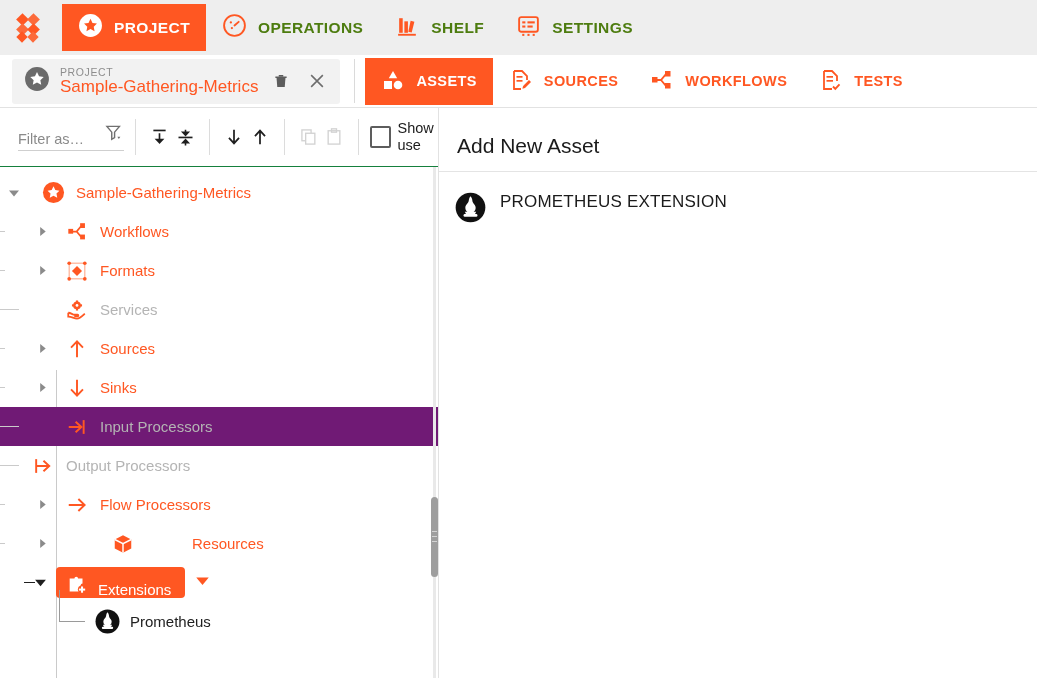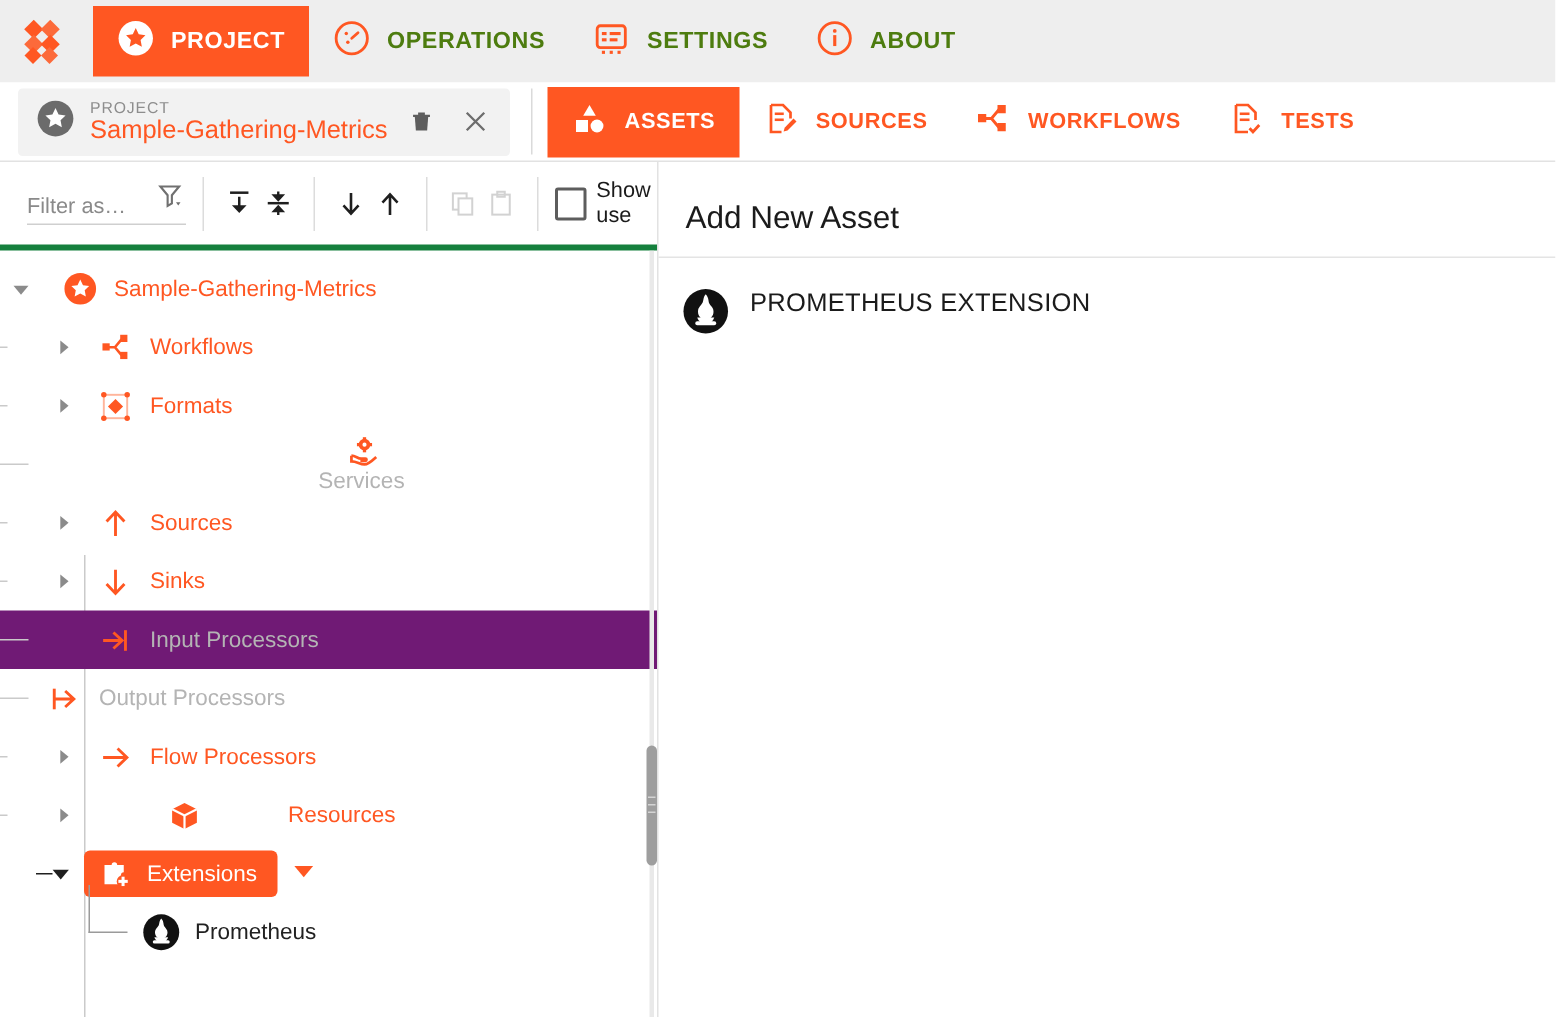--- a/index.html
+++ b/index.html
@@ -45,21 +45,21 @@
     white-space: nowrap;
   }
   .assettab.active { background: #ff5722; color: #ffffff; }
 
   
   .body { flex: 1 1 auto; display: flex; min-height: 0; }
   .leftpane { width: 439px; display: flex; flex-direction: column; border-right: 1px solid #e2e2e2; position: relative; }
 
   
   .toolbar { height: 59px; flex: 0 0 59px; display: flex; align-items: center;
-             border-bottom: 4px solid #15803d; padding-left: 18px; }
+             border-bottom: 1px solid #15803d; padding-left: 18px; }
   .filter-wrap { display: flex; align-items: flex-end; gap: 6px; border-bottom: 1px solid #cfcfcf;
                  padding-bottom: 3px; width: 112px; }
   .filter-input { border: none; outline: none; font-size: 14.5px; color: #6b6b6b;
                   background: transparent; width: 80px; font-family: "Liberation Sans", sans-serif; }
   .filter-input::placeholder { color: #8a8a8a; }
   .tb-sep { width: 1px; height: 36px; background: #dcdcdc; margin: 0 11px; }
   .tb-btn { width: 28px; height: 30px; display: flex; align-items: center; justify-content: center; cursor: pointer; }
   .tb-btn.disabled { cursor: default; }
   .chk-box { width: 22px; height: 22px; border: 2px solid #5d5d5d; border-radius: 2px; cursor: pointer; }
   .chk-label { font-size: 14.5px; color: #1b1b1b; line-height: 17px; width: 44px; margin-left: 7px; cursor: pointer; }
@@ -67,21 +67,21 @@
   
   .tree { flex: 1 1 auto; position: relative; overflow: hidden; padding-top: 6px; }
   .row { height: 39px; display: flex; align-items: center; position: relative; cursor: pointer; }
   .row.hovered { background: #701a75; }
   .twisty { width: 16px; height: 16px; display: flex; align-items: center; justify-content: center; }
   .node-icon { width: 26px; height: 26px; display: flex; align-items: center; justify-content: center; }
   .node-label { font-size: 15px; color: #ff5722; margin-left: 10px; white-space: nowrap; }
   .node-label.muted { color: #b4b4b4; }
   .node-label.dark { color: #212121; }
   .sel-pill { background: #ff5722; border-radius: 4px; height: 31px; display: flex;
-              align-items: center; padding: 0 14px 0 8px; }
+              align-items: flex-end; padding: 0 14px 0 8px; }
   .sel-pill .node-label { color: #ffffff; margin-left: 8px; font-weight: normal; }
   .guide { position: absolute; background: #cacaca; }
 
   
   .scrolltrack { position: absolute; right: 2px; top: 0; bottom: 0; width: 3px; background: #e9e9e9; }
   .scrollthumb { position: absolute; right: 0; width: 7px; background: #9e9e9e; border-radius: 4px; }
   .grip { position: absolute; left: 1px; width: 5px; height: 1px; background: #d4d4d4; }
 
   
   .rightpane { flex: 1 1 auto; display: flex; flex-direction: column; background: #ffffff; }
@@ -124,47 +124,48 @@
         <svg width="25" height="25" viewBox="0 0 24 24">
           <circle cx="12" cy="12" r="10" fill="none" stroke="#ff5722" stroke-width="1.8"></circle>
           <path d="M12 12l4-3.5" stroke="#ff5722" stroke-width="1.8" stroke-linecap="round"></path>
           <circle cx="8.5" cy="9" r="1.1" fill="#ff5722"></circle>
           <circle cx="9.5" cy="14.5" r="1.1" fill="#ff5722"></circle>
         </svg>
       </span>
       <span class="lbl">OPERATIONS</span>
     </div>
 
+    <div class="topitem">
+      <span class="ico">
+        <svg width="25" height="25" viewBox="0 0 24 24">
+          <rect x="4" y="5" width="3.4" height="14" fill="#ff5722"></rect>
+          <rect x="9" y="8" width="3.4" height="11" fill="#ff5722"></rect>
+          <path d="M15 7.5l3.6 1-2.6 10.3-3.2-.9z" fill="#ff5722"></path>
+          <rect x="3" y="20" width="17" height="1.8" fill="#ff5722"></rect>
+        </svg>
+      </span>
+      <span class="lbl">SHELF</span>
+    </div>
 
     <div class="topitem">
       <span class="ico">
         <svg width="25" height="25" viewBox="0 0 24 24">
           <rect x="3" y="4" width="18" height="14" rx="2" fill="none" stroke="#ff5722" stroke-width="1.8"></rect>
           <rect x="6" y="8" width="3" height="2" fill="#ff5722"></rect>
           <rect x="11" y="8" width="7" height="2" fill="#ff5722"></rect>
           <rect x="6" y="12" width="3" height="2" fill="#ff5722"></rect>
           <rect x="11" y="12" width="5" height="2" fill="#ff5722"></rect>
           <rect x="6" y="20" width="2" height="2" fill="#ff5722"></rect>
           <rect x="11" y="20" width="2" height="2" fill="#ff5722"></rect>
           <rect x="16" y="20" width="2" height="2" fill="#ff5722"></rect>
         </svg>
       </span>
       <span class="lbl">SETTINGS</span>
     </div>
 
-    <div class="topitem">
-      <span class="ico">
-        <svg width="25" height="25" viewBox="0 0 24 24">
-          <circle cx="12" cy="12" r="10" fill="none" stroke="#ff5722" stroke-width="1.8"></circle>
-          <rect x="11" y="10" width="2" height="7" fill="#ff5722"></rect>
-          <circle cx="12" cy="7.3" r="1.2" fill="#ff5722"></circle>
-        </svg>
-      </span>
-      <span class="lbl">ABOUT</span>
-    </div>
   </div>
 
   <div class="tabbar">
 
     <div class="project-chip">
       <span>
         <svg width="26" height="26" viewBox="0 0 24 24">
           <circle cx="12" cy="12" r="11" fill="#6b6b6b"></circle>
           <path d="M12 5.5l1.9 4 4.3.6-3.1 3 .8 4.3-3.9-2.1-3.9 2.1.8-4.3-3.1-3 4.3-.6z" fill="#ffffff"></path>
         </svg>
@@ -356,21 +357,21 @@
               <circle cx="3.5" cy="3.5" r="2" fill="#ff5722"></circle>
                 <circle cx="20.5" cy="3.5" r="2" fill="#ff5722"></circle>
               <circle cx="3.5" cy="20.5" r="2" fill="#ff5722"></circle>
                 <circle cx="20.5" cy="20.5" r="2" fill="#ff5722"></circle>
             </svg>
           </span>
           <span class="node-label">Formats</span>
         </div>
 
 
-        <div class="row" style="padding-left:34px;flex-direction:column;">
+        <div class="row" style="padding-left:34px;">
           <div class="guide" style="left:-12px; top:19px; width:31px; height:1px;"></div>
           <span class="twisty"></span>
           <span class="node-icon" style="margin-left:14px;">
             <svg width="22" height="22" viewBox="0 0 24 24">
               <circle cx="12" cy="7" r="4.2" fill="#ff5722"></circle>
               <rect x="10.8" y="1.6" width="2.4" height="11" fill="#ff5722"></rect>
               <rect x="6.5" y="5.8" width="11" height="2.4" fill="#ff5722"></rect>
               <circle cx="12" cy="7" r="1.5" fill="#ffffff"></circle>
               <path d="M2.5 15c3 0 4.5 2.2 7 2.2h3.2c1 0 1 1.6 0 1.6H9" fill="none" stroke="#ff5722" stroke-width="2"></path>
               <path d="M2.5 15v4.2c4 0 6 2.2 9.5 2.2 3 0 6.5-3.6 8.5-5.4" fill="none" stroke="#ff5722" stroke-width="2"></path>

